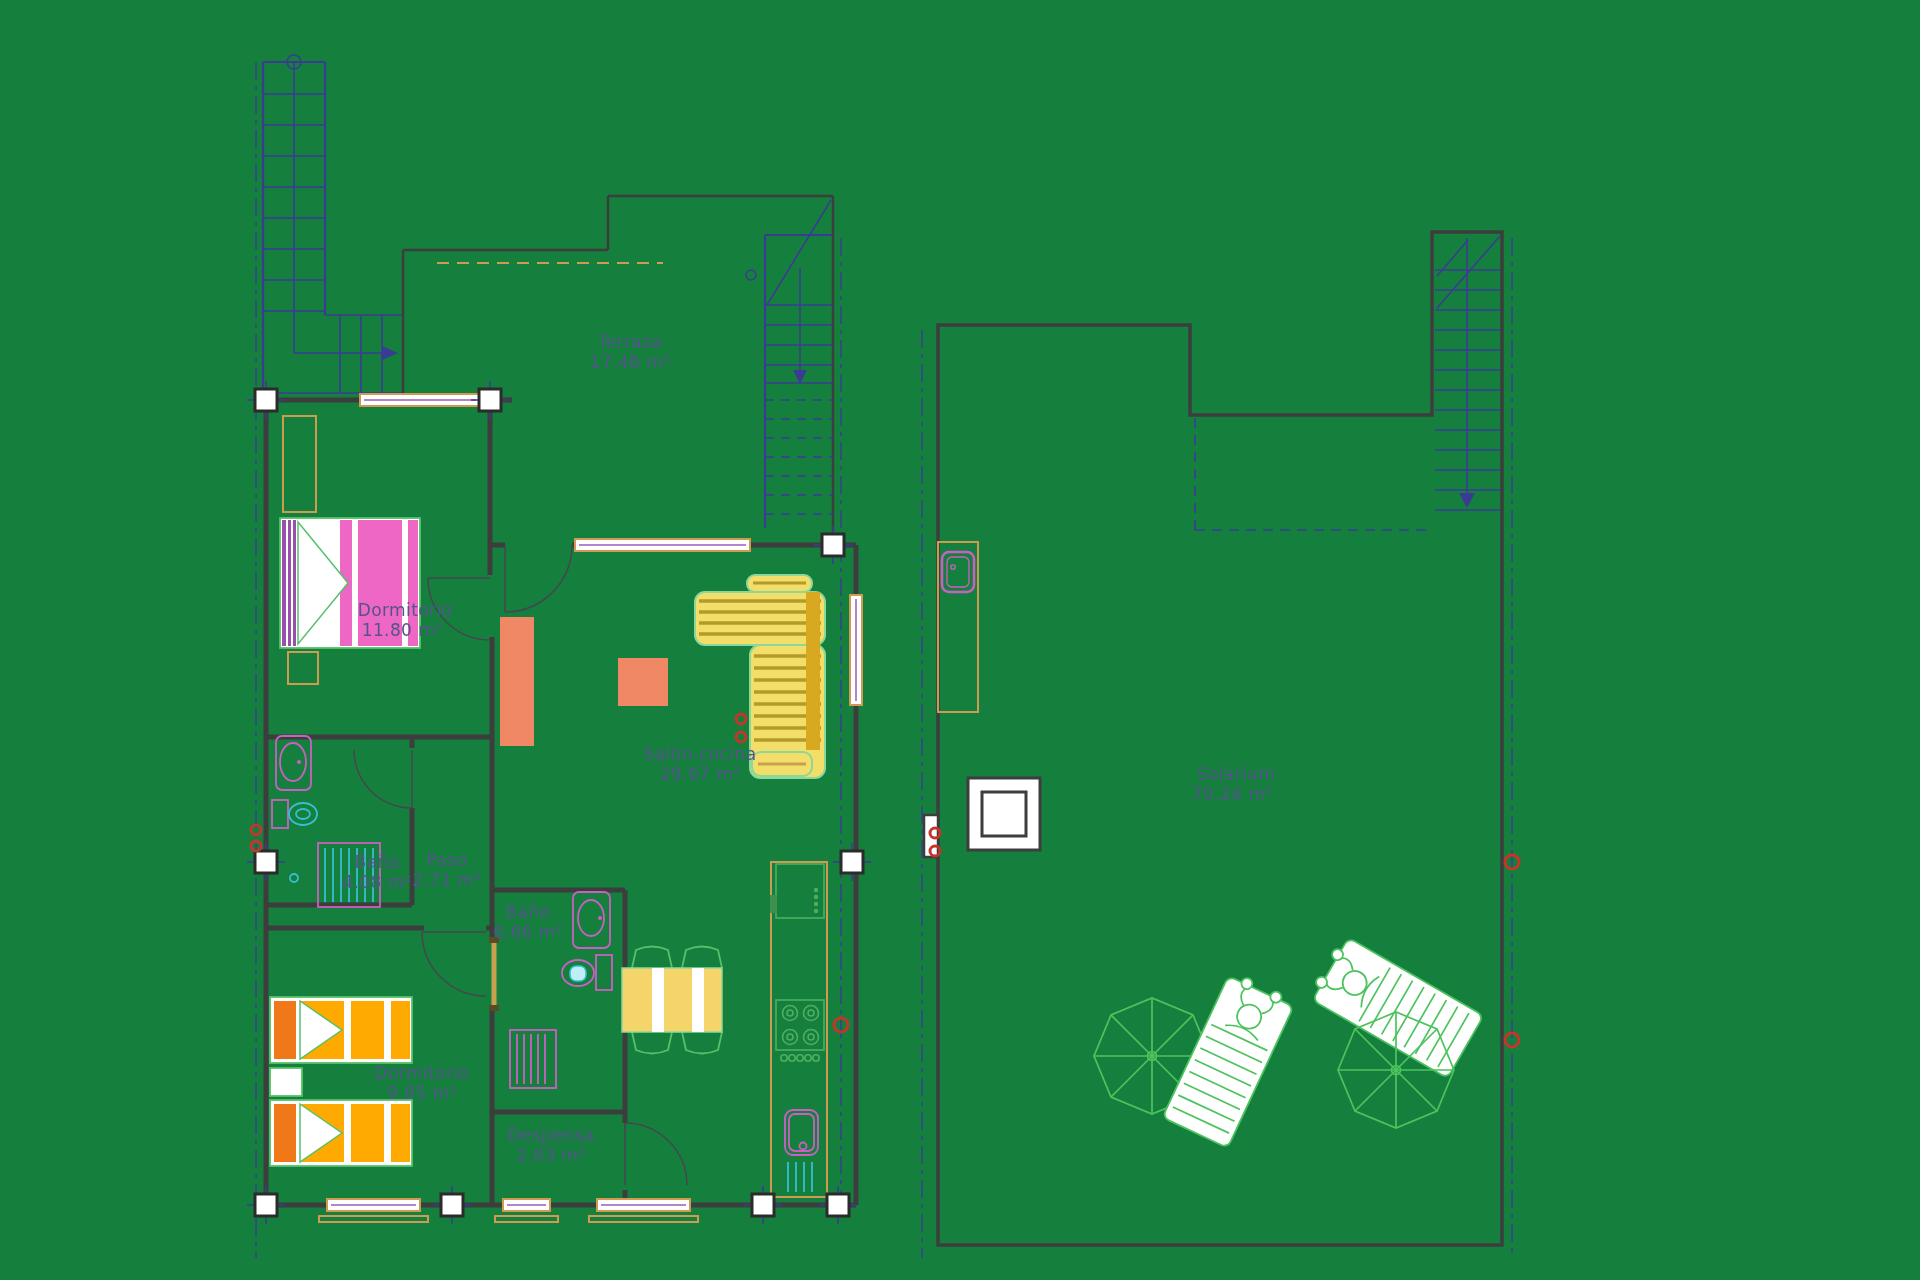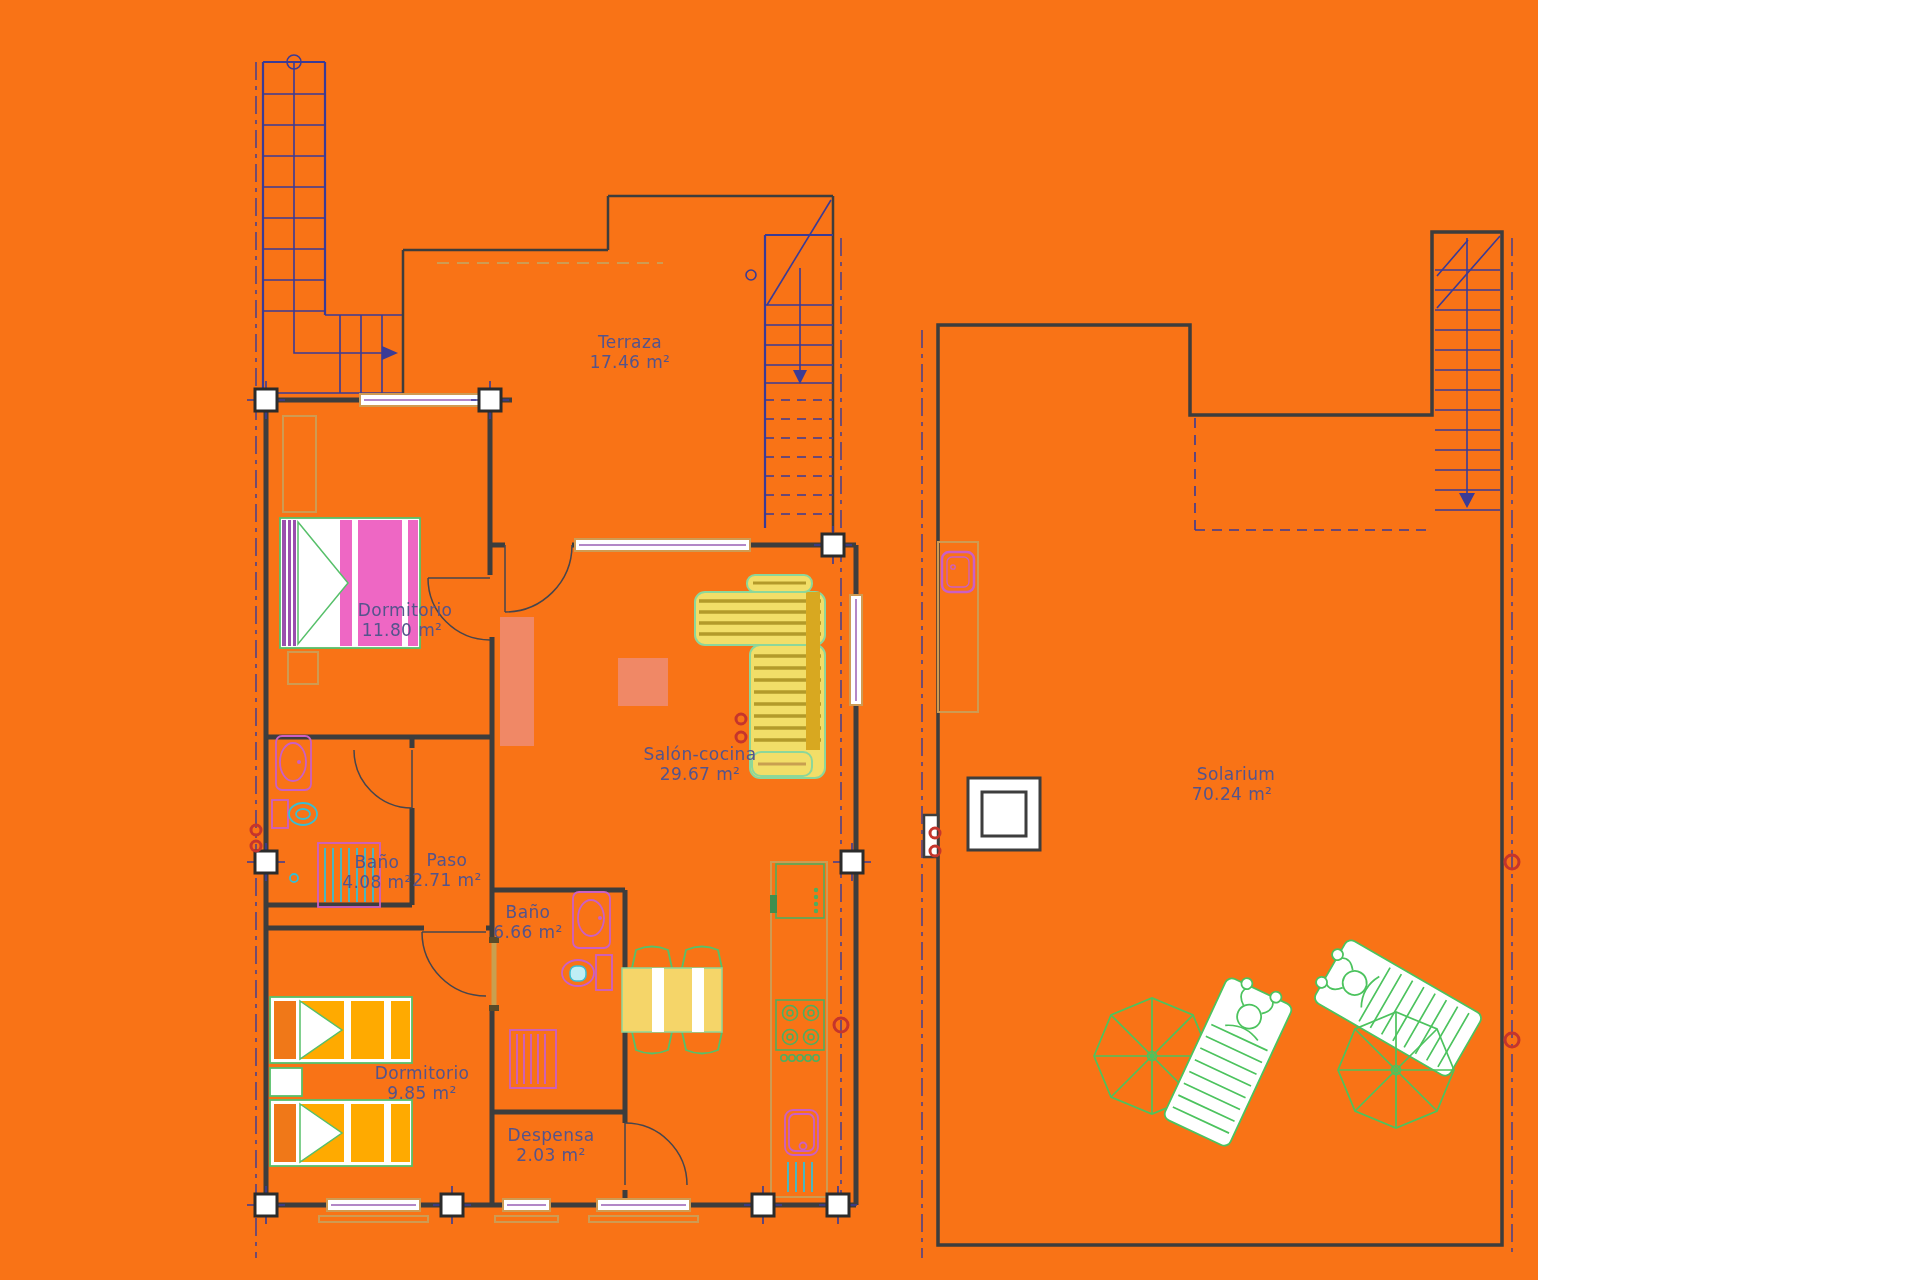--- a/index.html
+++ b/index.html
@@ -1,16 +1,16 @@
 <!DOCTYPE html>
 <html><head>
 <meta charset="utf-8">
 <style>
   html,body{margin:0;padding:0;background:#ffffff;}
-  .page{width:1538px;height:1280px;position:relative;background:#f97316;overflow:hidden;}
+  .page{width:1920px;height:1280px;position:relative;background:#15803d;overflow:hidden;}
   svg{display:block;font-family:"DejaVu Sans","Liberation Sans",sans-serif;}
   text{fill:#54548c;font-size:17px;letter-spacing:.4px;}
   .walls{stroke:#3d3d3d;stroke-width:5;fill:none;}
   .thinwalls{stroke:#3d3d3d;stroke-width:2.5;fill:none;}
   .navy{stroke:#3b3b96;stroke-width:1.6;fill:none;}
   .navythick{stroke:#3b3b96;stroke-width:2.2;fill:none;}
   .axis{stroke:#3b3b96;stroke-width:1.4;fill:none;stroke-dasharray:18 6 4 6;}
   .bdash{stroke:#3b3b96;stroke-width:1.6;fill:none;stroke-dasharray:10 7;}
   .tan{stroke:#cf9b52;stroke-width:2;fill:none;}
   .mag{stroke:#cb5fc4;stroke-width:1.8;fill:none;}

